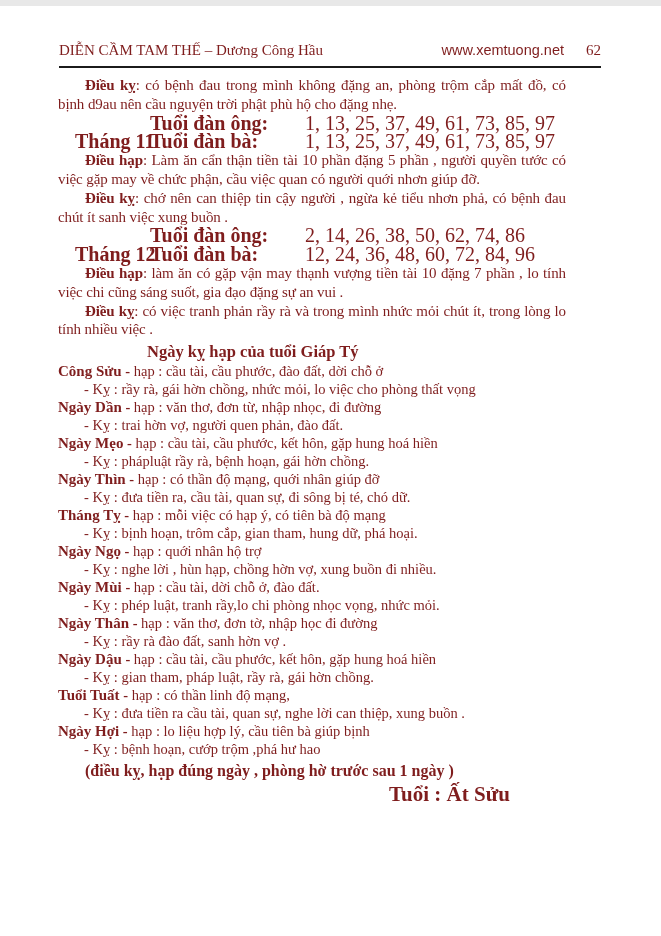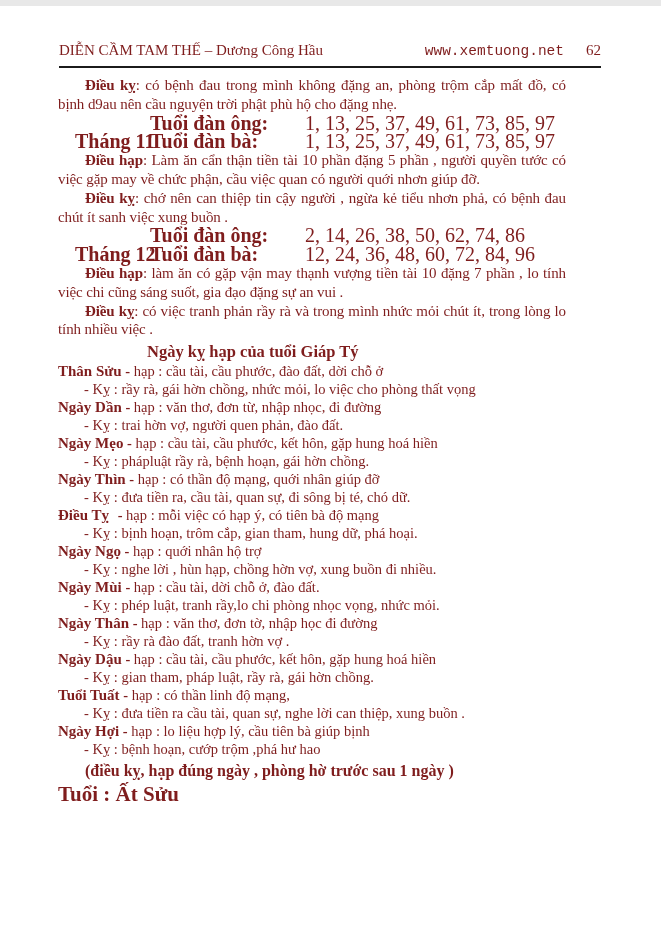--- a/index.html
+++ b/index.html
@@ -9,21 +9,21 @@
     position:relative; margin:6px auto; overflow:hidden;
     box-sizing:border-box;
   }
   
   .header {
     margin:36px 60px 0 59px;
     display:flex; justify-content:space-between; align-items:baseline;
     font-size:15px; padding-bottom:7px;
   }
   .h-right { display:flex; align-items:baseline; }
-  .h-site { font-family:Liberation Mono, monospace; font-size:14.5px; }
+  .h-site { font-family:Liberation Sans, sans-serif; font-size:14.5px; }
   .h-page { margin-left:22px; font-size:15px; }
   .header-rule { margin:0 60px 0 59px; border-top:2px solid #1b1b1b; height:0; }
 
   
   .content { padding:8px 95px 0 58px; }
 
   .para {
     margin:0; font-size:15px; line-height:18.8px; letter-spacing:-0.1px;
     text-indent:27px; text-align:justify;
   }
@@ -44,21 +44,21 @@
   .dname  { display:inline-block; min-width:56px; font-weight:bold; font-size:15px; }
   .dash-b { font-weight:bold; }
   .dline2 { padding-left:26px; white-space:nowrap; }
 
   .note {
     font-weight:bold; font-size:16px; line-height:19px;
     padding-left:27px; margin-top:3px; white-space:nowrap;
   }
   .big-title {
     font-weight:bold; font-size:21px; line-height:25px;
-    width:452px; text-align:left; margin-top:2px;
+    width:452px; text-align:right; margin-top:2px;
   }
 </style>
 </head>
 <body>
 
 <div class="page">
 
   <div class="header">
     <span class="h-title">DIỄN CẦM TAM THẾ – Dương Công Hầu</span>
     <span class="h-right">
@@ -99,57 +99,57 @@
 
     <p class="para"><b>Điều hạp</b><span>: làm ăn có gặp vận may thạnh vượng tiền tài 10 đặng 7 phần , lo tính việc chi cũng sáng suốt, gia đạo đặng sự an vui .</span></p>
     <p class="para"><b>Điều kỵ</b><span>: có việc tranh phản rầy rà và trong mình nhức mỏi chút ít, trong lòng lo tính nhiều việc .</span></p>
 
     <div class="section-title">Ngày kỵ hạp của tuổi Giáp Tý</div>
 
     <div class="day-list">
 
 
       <div class="day">
-        <div class="dline1"><span class="dname">Thân Sửu</span> <span class="dash-b">-</span> <span>hạp :</span> <span>cầu tài, cầu phước, đào đất, dời chỗ ở</span></div>
+        <div class="dline1"><span class="dname">Công Sửu</span> <span class="dash-b">-</span> <span>hạp :</span> <span>cầu tài, cầu phước, đào đất, dời chỗ ở</span></div>
         <div class="dline2"><span>-</span> <span>Kỵ :</span> <span>rầy rà, gái hờn chồng, nhức mỏi, lo việc cho phòng thất vọng</span></div>
       </div>
 
       <div class="day">
         <div class="dline1"><span class="dname">Ngày Dần</span> <span class="dash-b">-</span> <span>hạp :</span> <span>văn thơ, đơn từ, nhập nhọc, đi đường</span></div>
         <div class="dline2"><span>-</span> <span>Kỵ :</span> <span>trai hờn vợ, người quen phản, đào đất.</span></div>
       </div>
 
       <div class="day">
         <div class="dline1"><span class="dname">Ngày Mẹo</span> <span class="dash-b">-</span> <span>hạp :</span> <span>cầu tài, cầu phước, kết hôn, gặp hung hoá hiền</span></div>
         <div class="dline2"><span>-</span> <span>Kỵ :</span> <span>phápluật rầy rà, bệnh hoạn, gái hờn chồng.</span></div>
       </div>
 
       <div class="day">
         <div class="dline1"><span class="dname">Ngày Thìn</span> <span class="dash-b">-</span> <span>hạp :</span> <span>có thần độ mạng, quới nhân giúp đỡ</span></div>
         <div class="dline2"><span>-</span> <span>Kỵ :</span> <span>đưa tiền ra, cầu tài, quan sự, đi sông bị té, chó dữ.</span></div>
       </div>
 
       <div class="day">
-        <div class="dline1"><span class="dname">Điều Tỵ</span> <span class="dash-b">-</span> <span>hạp :</span> <span>mỗi việc có hạp ý, có tiên bà độ mạng</span></div>
+        <div class="dline1"><span class="dname">Tháng Tỵ</span> <span class="dash-b">-</span> <span>hạp :</span> <span>mỗi việc có hạp ý, có tiên bà độ mạng</span></div>
         <div class="dline2"><span>-</span> <span>Kỵ :</span> <span>bịnh hoạn, trôm cắp, gian tham, hung dữ, phá hoại.</span></div>
       </div>
 
       <div class="day">
         <div class="dline1"><span class="dname">Ngày Ngọ</span> <span class="dash-b">-</span> <span>hạp :</span> <span>quới nhân hộ trợ</span></div>
         <div class="dline2"><span>-</span> <span>Kỵ :</span> <span>nghe lời , hùn hạp, chồng hờn vợ, xung buồn đi nhiều.</span></div>
       </div>
 
       <div class="day">
         <div class="dline1"><span class="dname">Ngày Mùi</span> <span class="dash-b">-</span> <span>hạp :</span> <span>cầu tài, dời chỗ ở, đào đất.</span></div>
         <div class="dline2"><span>-</span> <span>Kỵ :</span> <span>phép luật, tranh rầy,lo chi phòng nhọc vọng, nhức mỏi.</span></div>
       </div>
 
       <div class="day">
         <div class="dline1"><span class="dname">Ngày Thân</span> <span class="dash-b">-</span> <span>hạp :</span> <span>văn thơ, đơn tờ, nhập học đi đường</span></div>
-        <div class="dline2"><span>-</span> <span>Kỵ :</span> <span>rầy rà đào đất, tranh hờn vợ .</span></div>
+        <div class="dline2"><span>-</span> <span>Kỵ :</span> <span>rầy rà đào đất, sanh hờn vợ .</span></div>
       </div>
 
       <div class="day">
         <div class="dline1"><span class="dname">Ngày Dậu</span> <span class="dash-b">-</span> <span>hạp :</span> <span>cầu tài, cầu phước, kết hôn, gặp hung hoá hiền</span></div>
         <div class="dline2"><span>-</span> <span>Kỵ :</span> <span>gian tham, pháp luật, rầy rà, gái hờn chồng.</span></div>
       </div>
 
       <div class="day">
         <div class="dline1"><span class="dname">Tuổi Tuất</span> <span class="dash-b">-</span> <span>hạp :</span> <span>có thần linh độ mạng,</span></div>
         <div class="dline2"><span>-</span> <span>Kỵ :</span> <span>đưa tiền ra cầu tài, quan sự, nghe lời can thiệp, xung buồn .</span></div>

